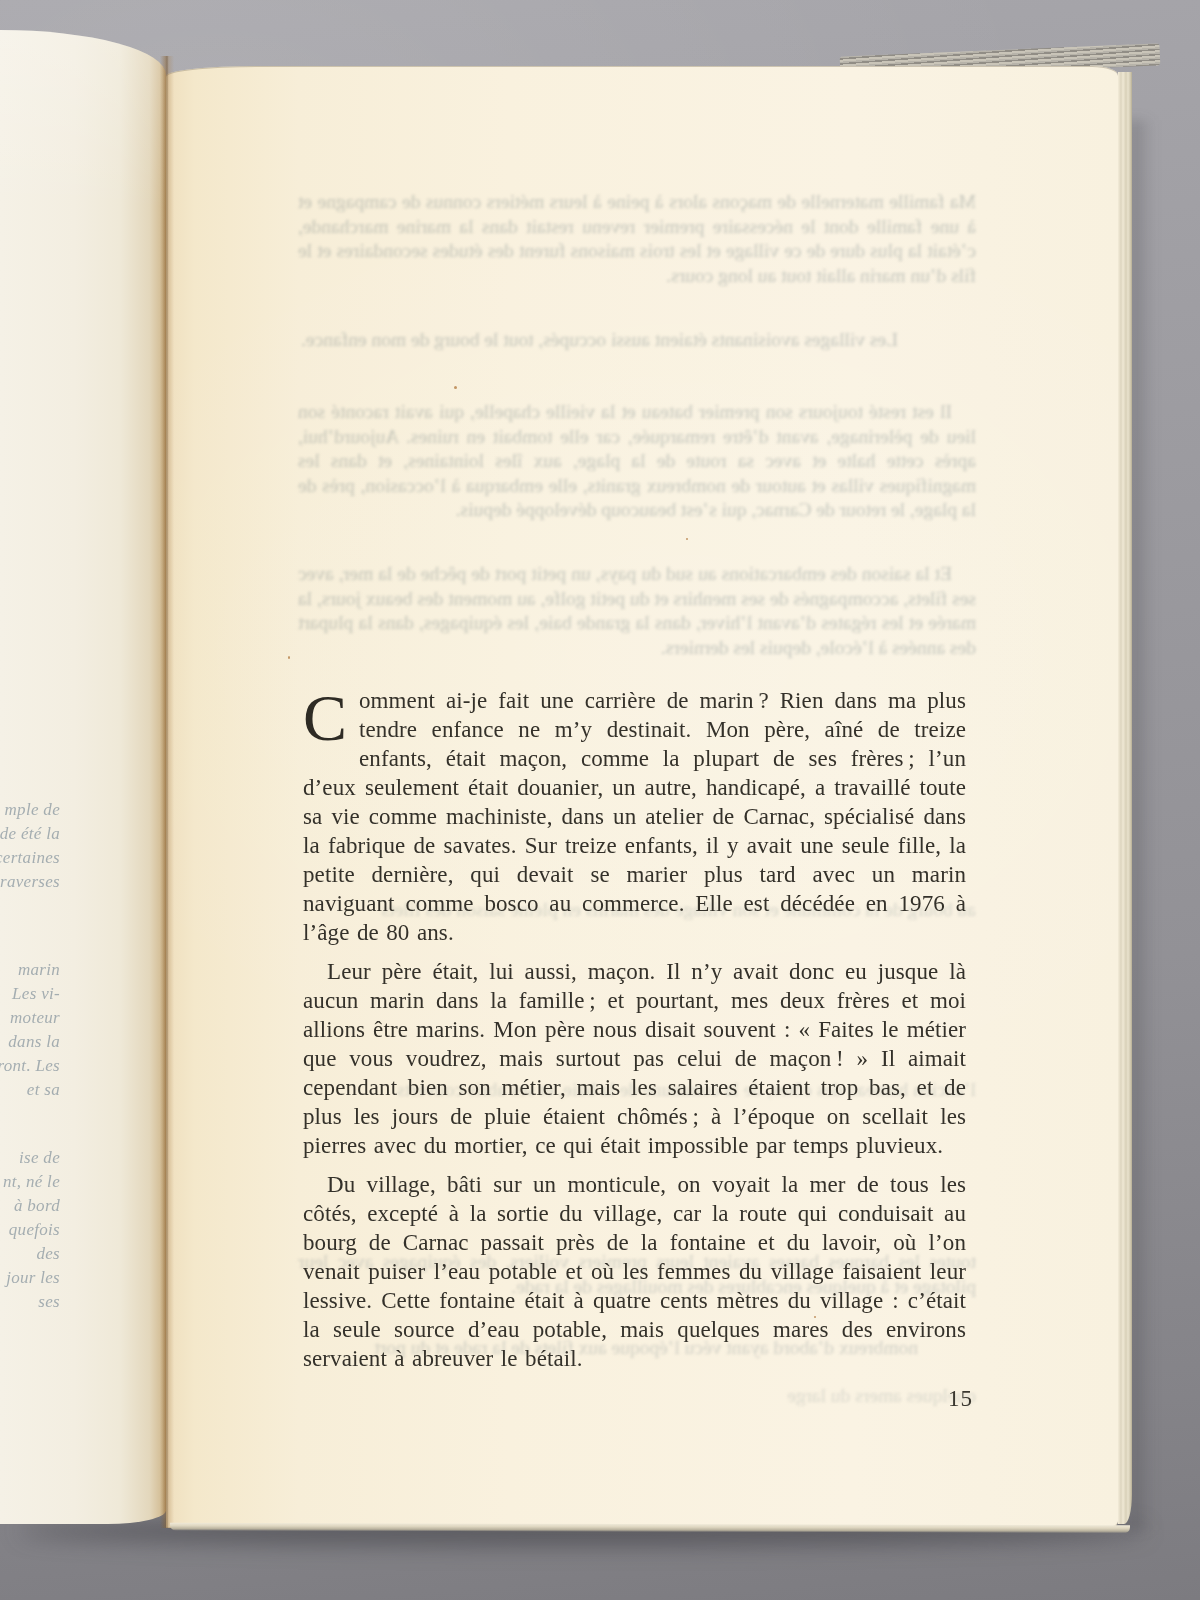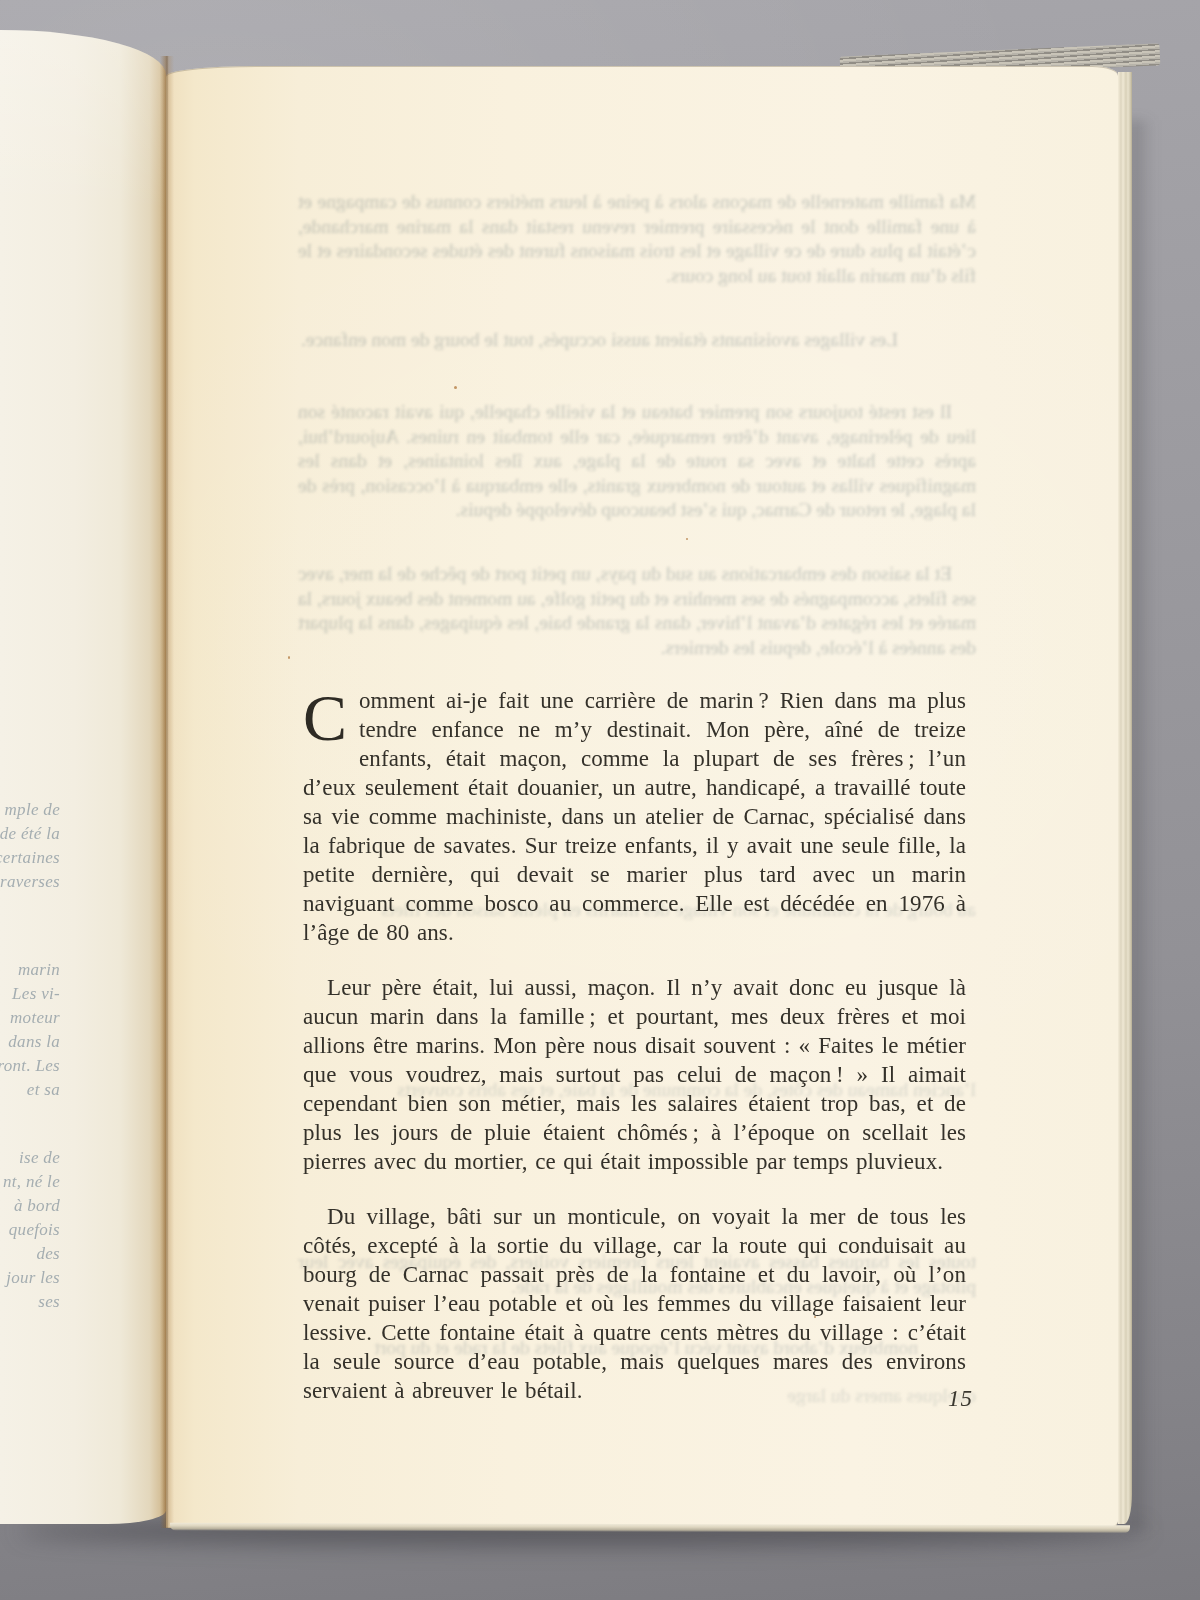--- a/index.html
+++ b/index.html
@@ -71,28 +71,28 @@
   .st-e4{top:1270px;height:26px;overflow:hidden;width:620px;color:rgba(96,113,118,.26);}
   .st-e5{top:1318px;height:24px;overflow:hidden;left:480px;width:330px;color:rgba(96,113,118,.20);}
   
   .textblock{
     position:absolute;left:137px;top:620px;width:663px;
     font-size:23px;line-height:29px;color:#34312a;
     text-align:justify;word-spacing:1.6px;letter-spacing:.1px;
     hyphens:none;
   }
   .para{margin:0;}
-  .para + .para{margin-top:26px;text-indent:24px;}
+  .para + .para{margin-top:10px;text-indent:24px;}
   .dropcap{
     float:left;font-size:66px;line-height:60px;height:84px;width:50px;
     margin:2px 6px 0 0;color:#2e2b24;
   }
   .pagenum{
     position:absolute;left:782px;top:1320px;width:60px;
-    font-size:23px;color:#3a372f;letter-spacing:1px;font-style:italic;
+    font-size:23px;color:#3a372f;letter-spacing:1px;
   }
   
   .speck{position:absolute;border-radius:50%;background:rgba(165,100,35,.65);}
   .sp1{left:288px;top:320px;width:3px;height:3px;}
   .sp2{left:520px;top:472px;width:2px;height:2px;}
   .sp3{left:122px;top:590px;width:2px;height:3px;}
   .sp4{left:648px;top:1250px;width:2px;height:2px;}
   
   .top-stack{
     position:absolute;left:840px;top:50px;width:320px;height:22px;

